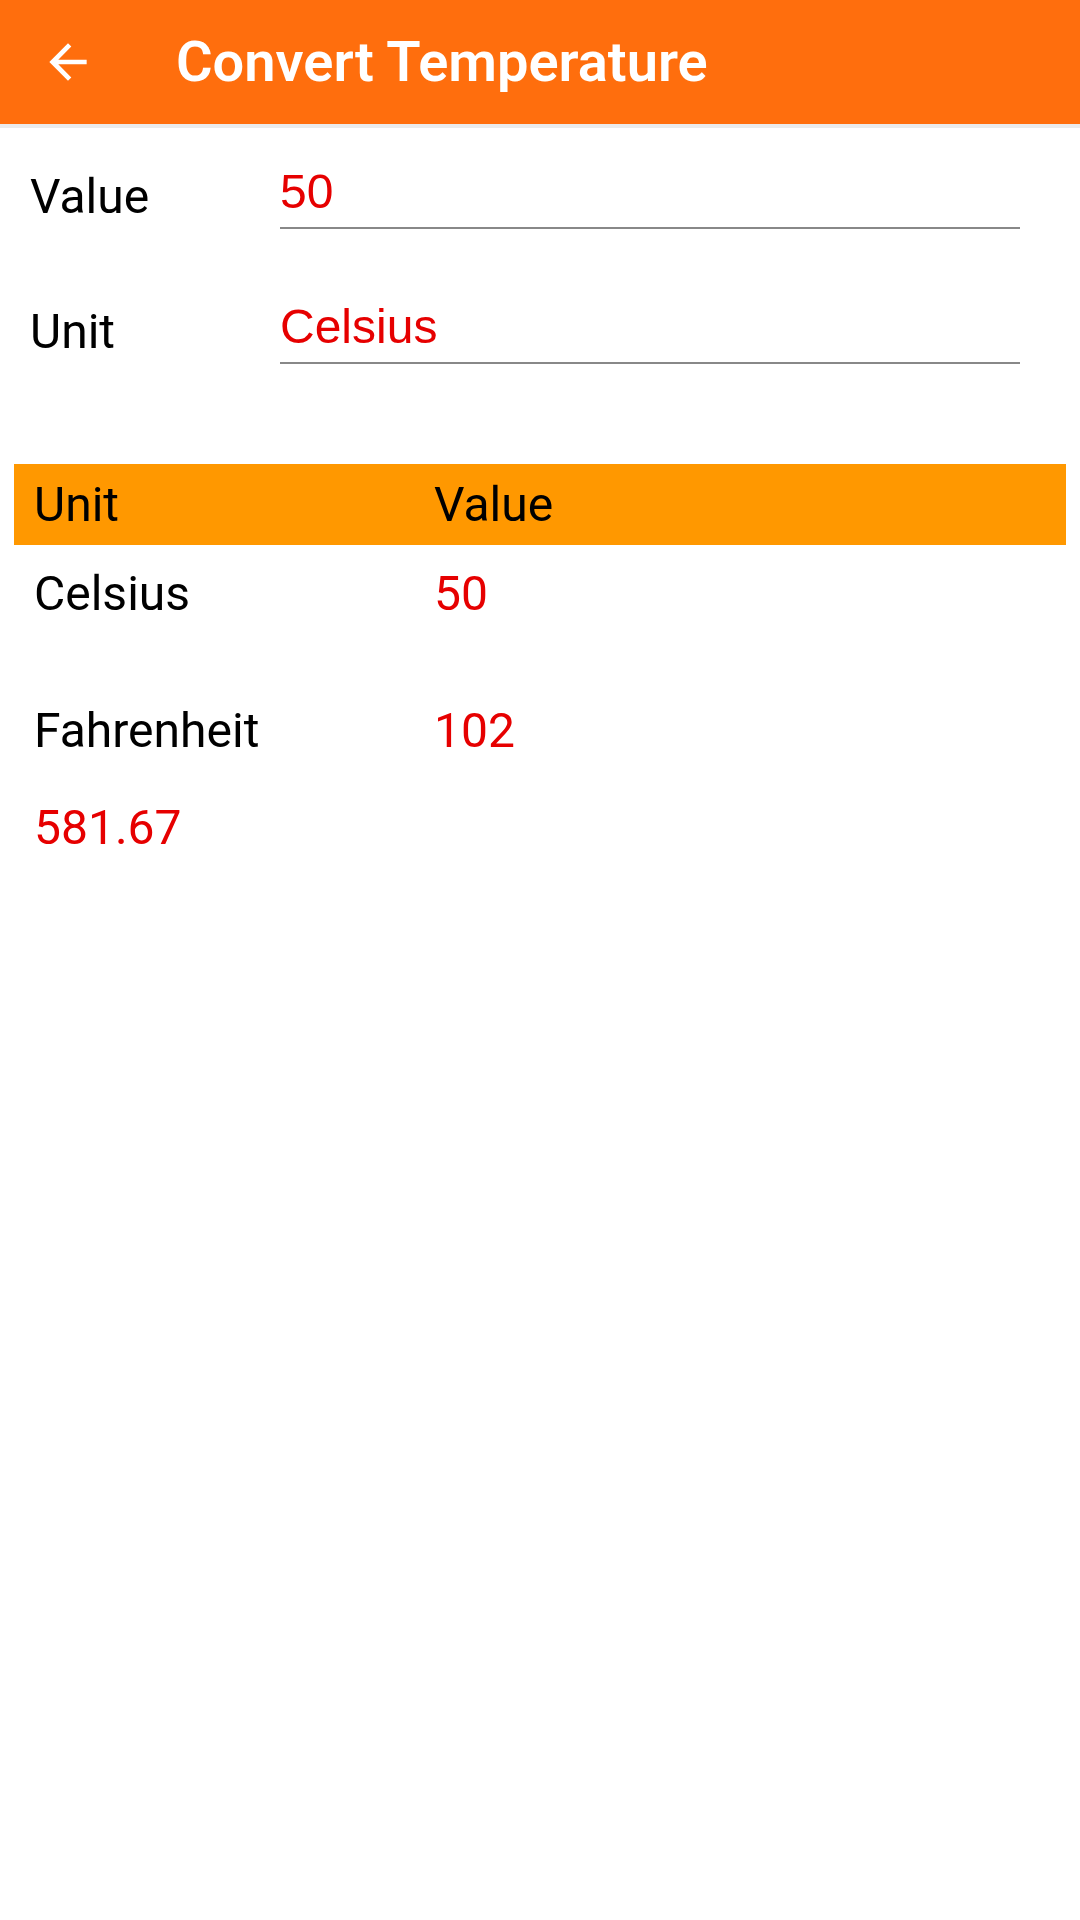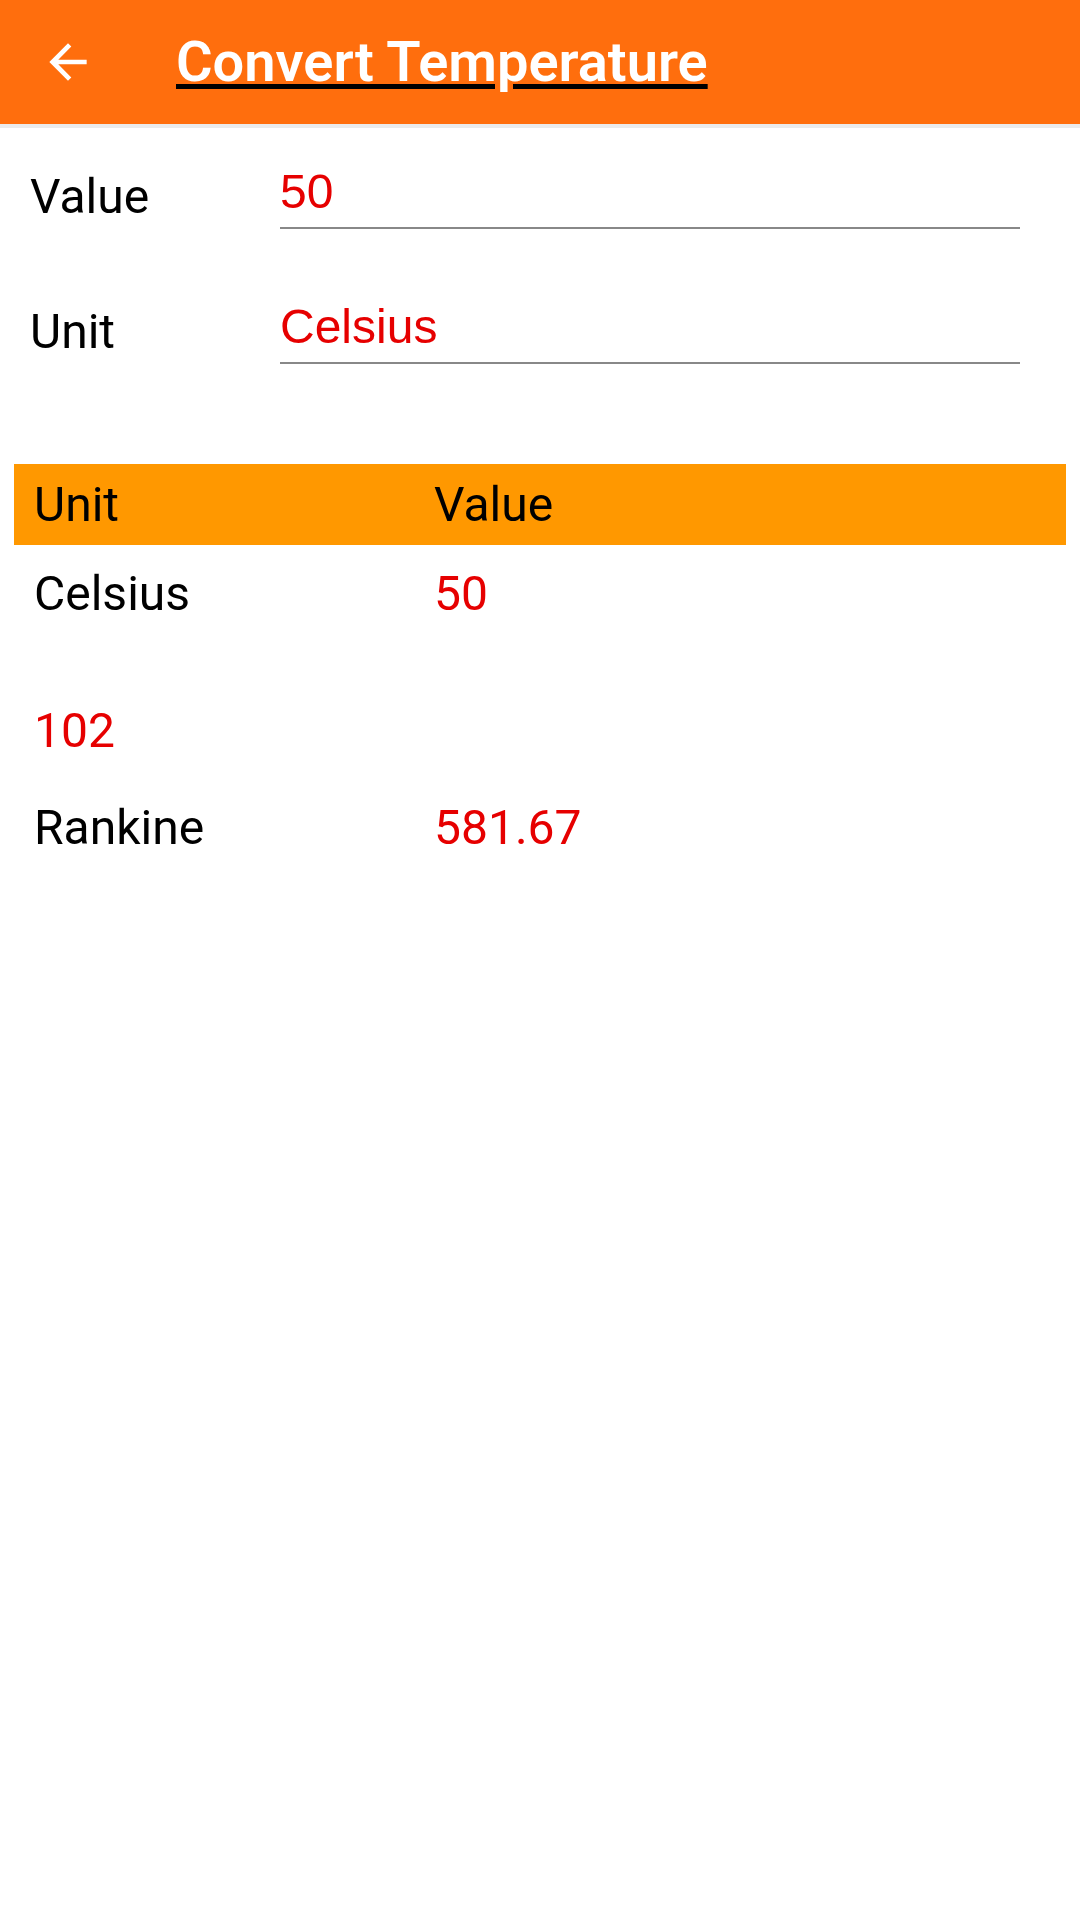--- a/index.html
+++ b/index.html
@@ -14,21 +14,20 @@
       height: 1920px;
       overflow: hidden;
     }
     .app-bar {
       background: #ff6e0d;
       height: 124px;
       display: flex;
       align-items: center;
       padding-left: 40px;
       box-shadow: 0 4px 0 rgba(0,0,0,0.08);
-      text-decoration: underline;
     }
     .back-arrow {
       color: #ffffff;
       margin-right: 80px;
       display: flex;
       align-items: center;
     }
     .back-arrow svg {
       width: 56px;
       height: 56px;
@@ -140,18 +139,18 @@
   <div class="col-value">Value</div>
 </div>
 
 <div class="table-row">
   <div class="col-unit">Celsius</div>
   <div class="col-value">50</div>
 </div>
 <div class="table-row">
 </div>
 <div class="table-row">
+  <div class="col-unit">Fahrenheit</div>
   <div class="col-value">102</div>
 </div>
 <div class="table-row">
-  <div class="col-unit">Rankine</div>
   <div class="col-value">581.67</div>
 </div>
 
 </body></html>

